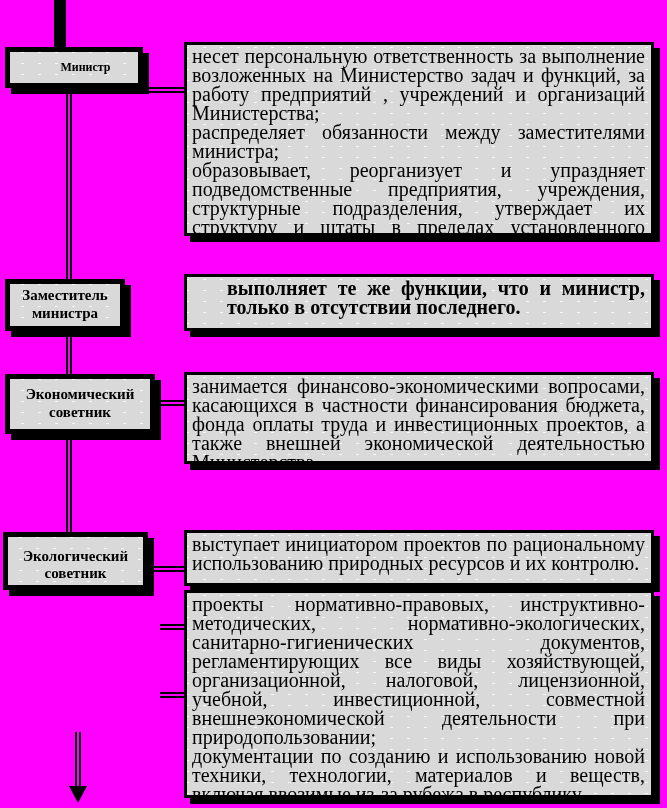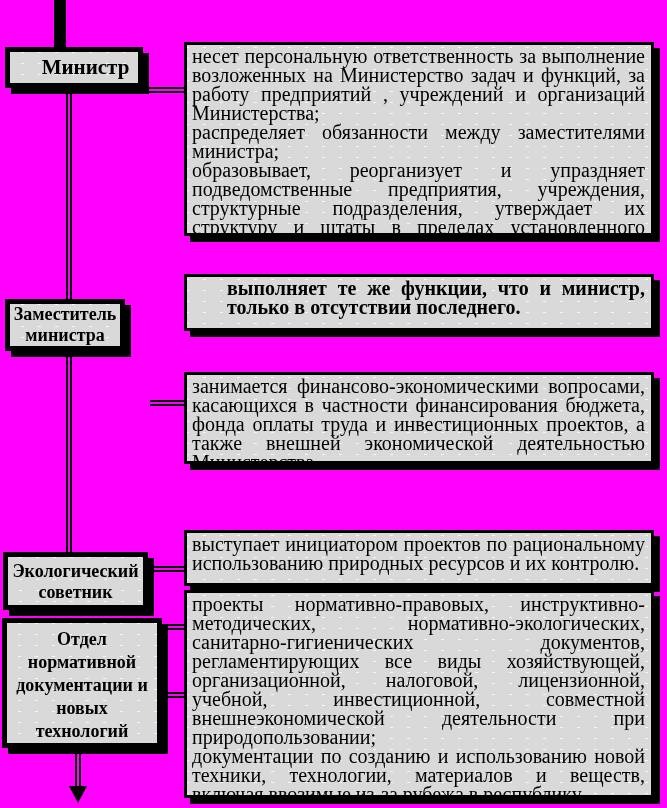--- a/index.html
+++ b/index.html
@@ -39,22 +39,22 @@
     position:absolute;z-index:2;box-sizing:border-box;
     background-color:#d9d9d9;
     background-image:radial-gradient(rgba(255,255,255,.8) 1px, rgba(0,0,0,0) 1.4px);
     background-size:17px 11px;background-position:9px 8px;
     border:3px solid #000;box-shadow:6px 6px 0 0 #000;
     color:#000;font-size:20px;line-height:19px;
     padding:2px 6px 2px 5px;text-align:justify;overflow:hidden;
   }
   .rblock p{margin:0;}
   .rblock.bold{font-weight:bold;}
-  .title-lg{font-size:21px;padding-left:27px;}
-  .title-md{font-size:18px;margin-top:20px;}
+  .title-lg{font-size:12px;padding-left:27px;}
+  .title-md{font-size:15px;}
 </style>
 </head>
 <body>
 
 <div id="stage">
 
   <div class="thickline" style="left:54px;top:0;width:12px;height:50px;"></div>
   <div class="vline" style="left:66px;top:88px;height:472px;"></div>
   <div class="vline" style="left:75px;top:732px;height:56px;"></div>
   <div class="arrowhead" style="left:69px;top:786px;"></div>
@@ -74,32 +74,32 @@
     <p>образовывает, реорганизует и упраздняет подведомственные предприятия, учреждения, структурные подразделения, утверждает их структуру и штаты в пределах установленного Правительством фонда оплаты труда.</p>
   </div>
 
   <div class="lbox title-md" style="left:5px;top:279px;width:120px;height:52px;">
     <span>Заместитель министра</span>
   </div>
   <div class="rblock bold" style="left:184px;top:274px;width:470px;height:57px;padding-left:40px;">
     <p>выполняет те же функции, что и министр, только в отсутствии последнего.</p>
   </div>
 
+  <div class="lbox title-md" style="left:5px;top:374px;width:150px;height:60px;">
+    <span>Экономический советник</span>
+  </div>
   <div class="rblock" style="left:184px;top:372px;width:470px;height:92px;">
     <p>занимается финансово-экономическими вопросами, касающихся в частности финансирования бюджета, фонда оплаты труда и инвестиционных проектов, а также внешней экономической деятельностью Министерства.</p>
   </div>
 
   <div class="lbox title-md" style="left:3px;top:532px;width:145px;height:58px;align-items:flex-end;">
     <span>Экологический советник</span>
   </div>
   <div class="rblock" style="left:184px;top:530px;width:470px;height:56px;">
     <p>выступает инициатором проектов по рациональному использованию природных ресурсов и их контролю.</p>
   </div>
 
-  <div class="lbox title-md top-align" style="left:2px;top:598px;width:160px;height:130px;line-height:1.28;">
-    <span>Отдел нормативной документации и новых технологий</span>
-  </div>
   <div class="rblock" style="left:184px;top:590px;width:470px;height:208px;">
     <p>проекты нормативно-правовых, инструктивно-методических, нормативно-экологических, санитарно-гигиенических документов, регламентирующих все виды хозяйствующей, организационной, налоговой, лицензионной, учебной, инвестиционной, совместной внешнеэкономической деятельности при природопользовании;</p>
     <p>документации по созданию и использованию новой техники, технологии, материалов и веществ, включая ввозимые из-за рубежа в республику.</p>
   </div>
 
 </div>
 
 </body></html>

